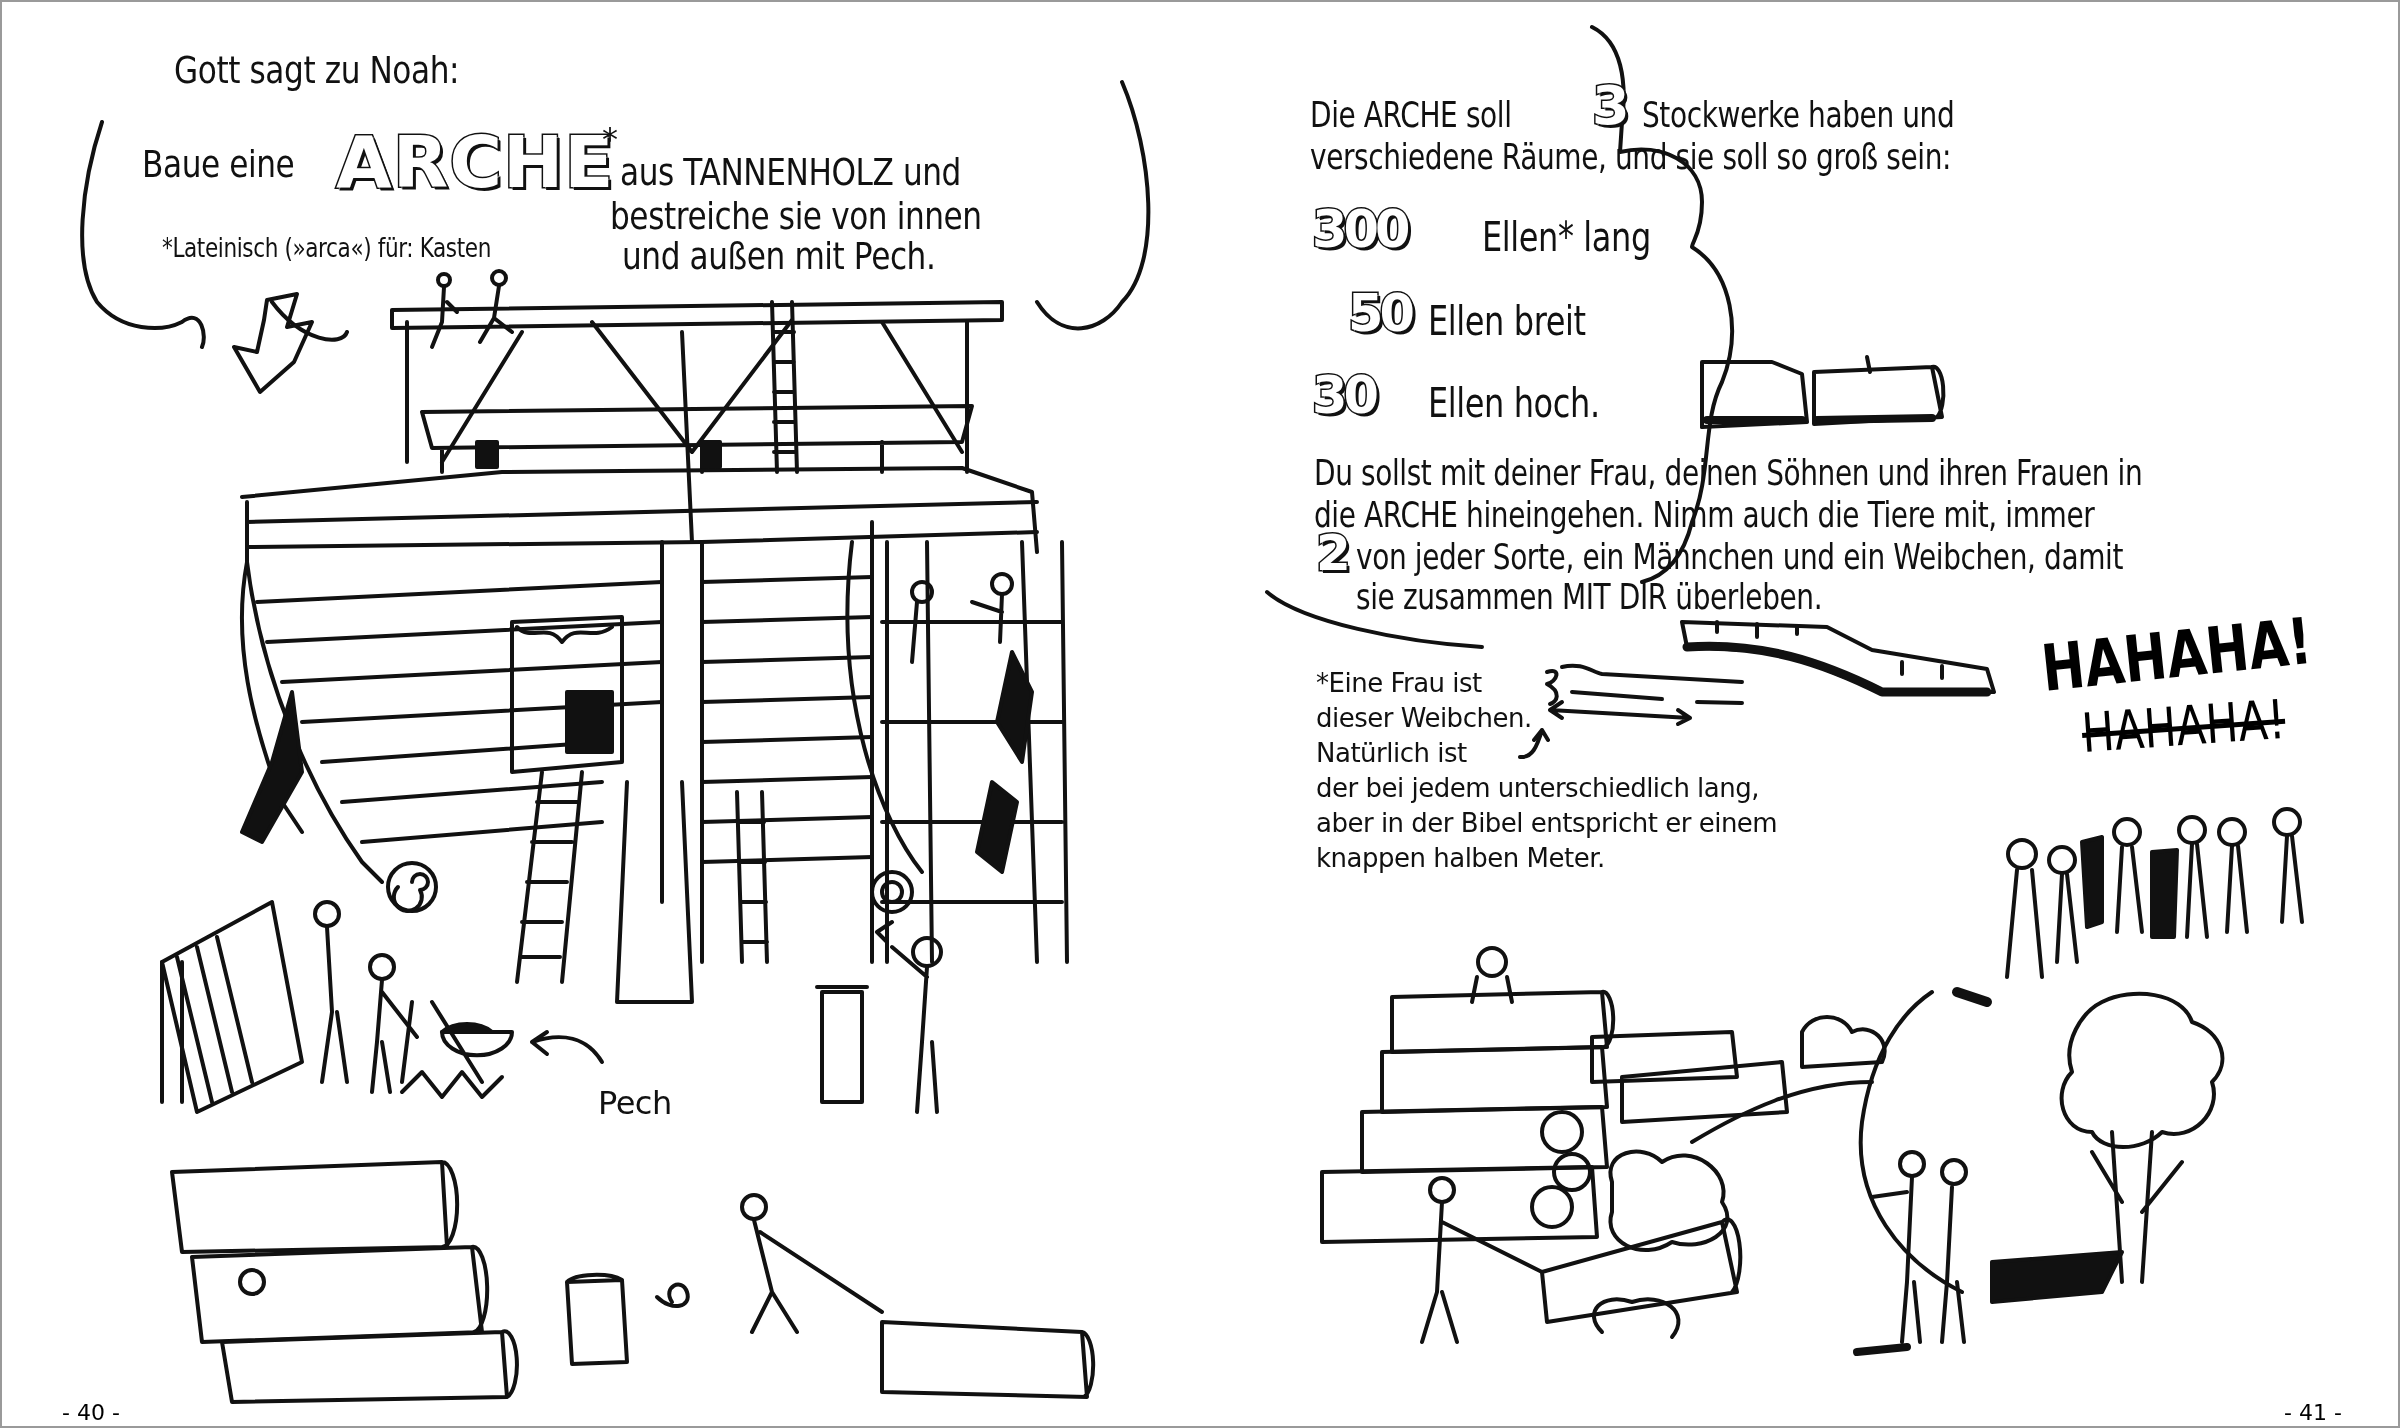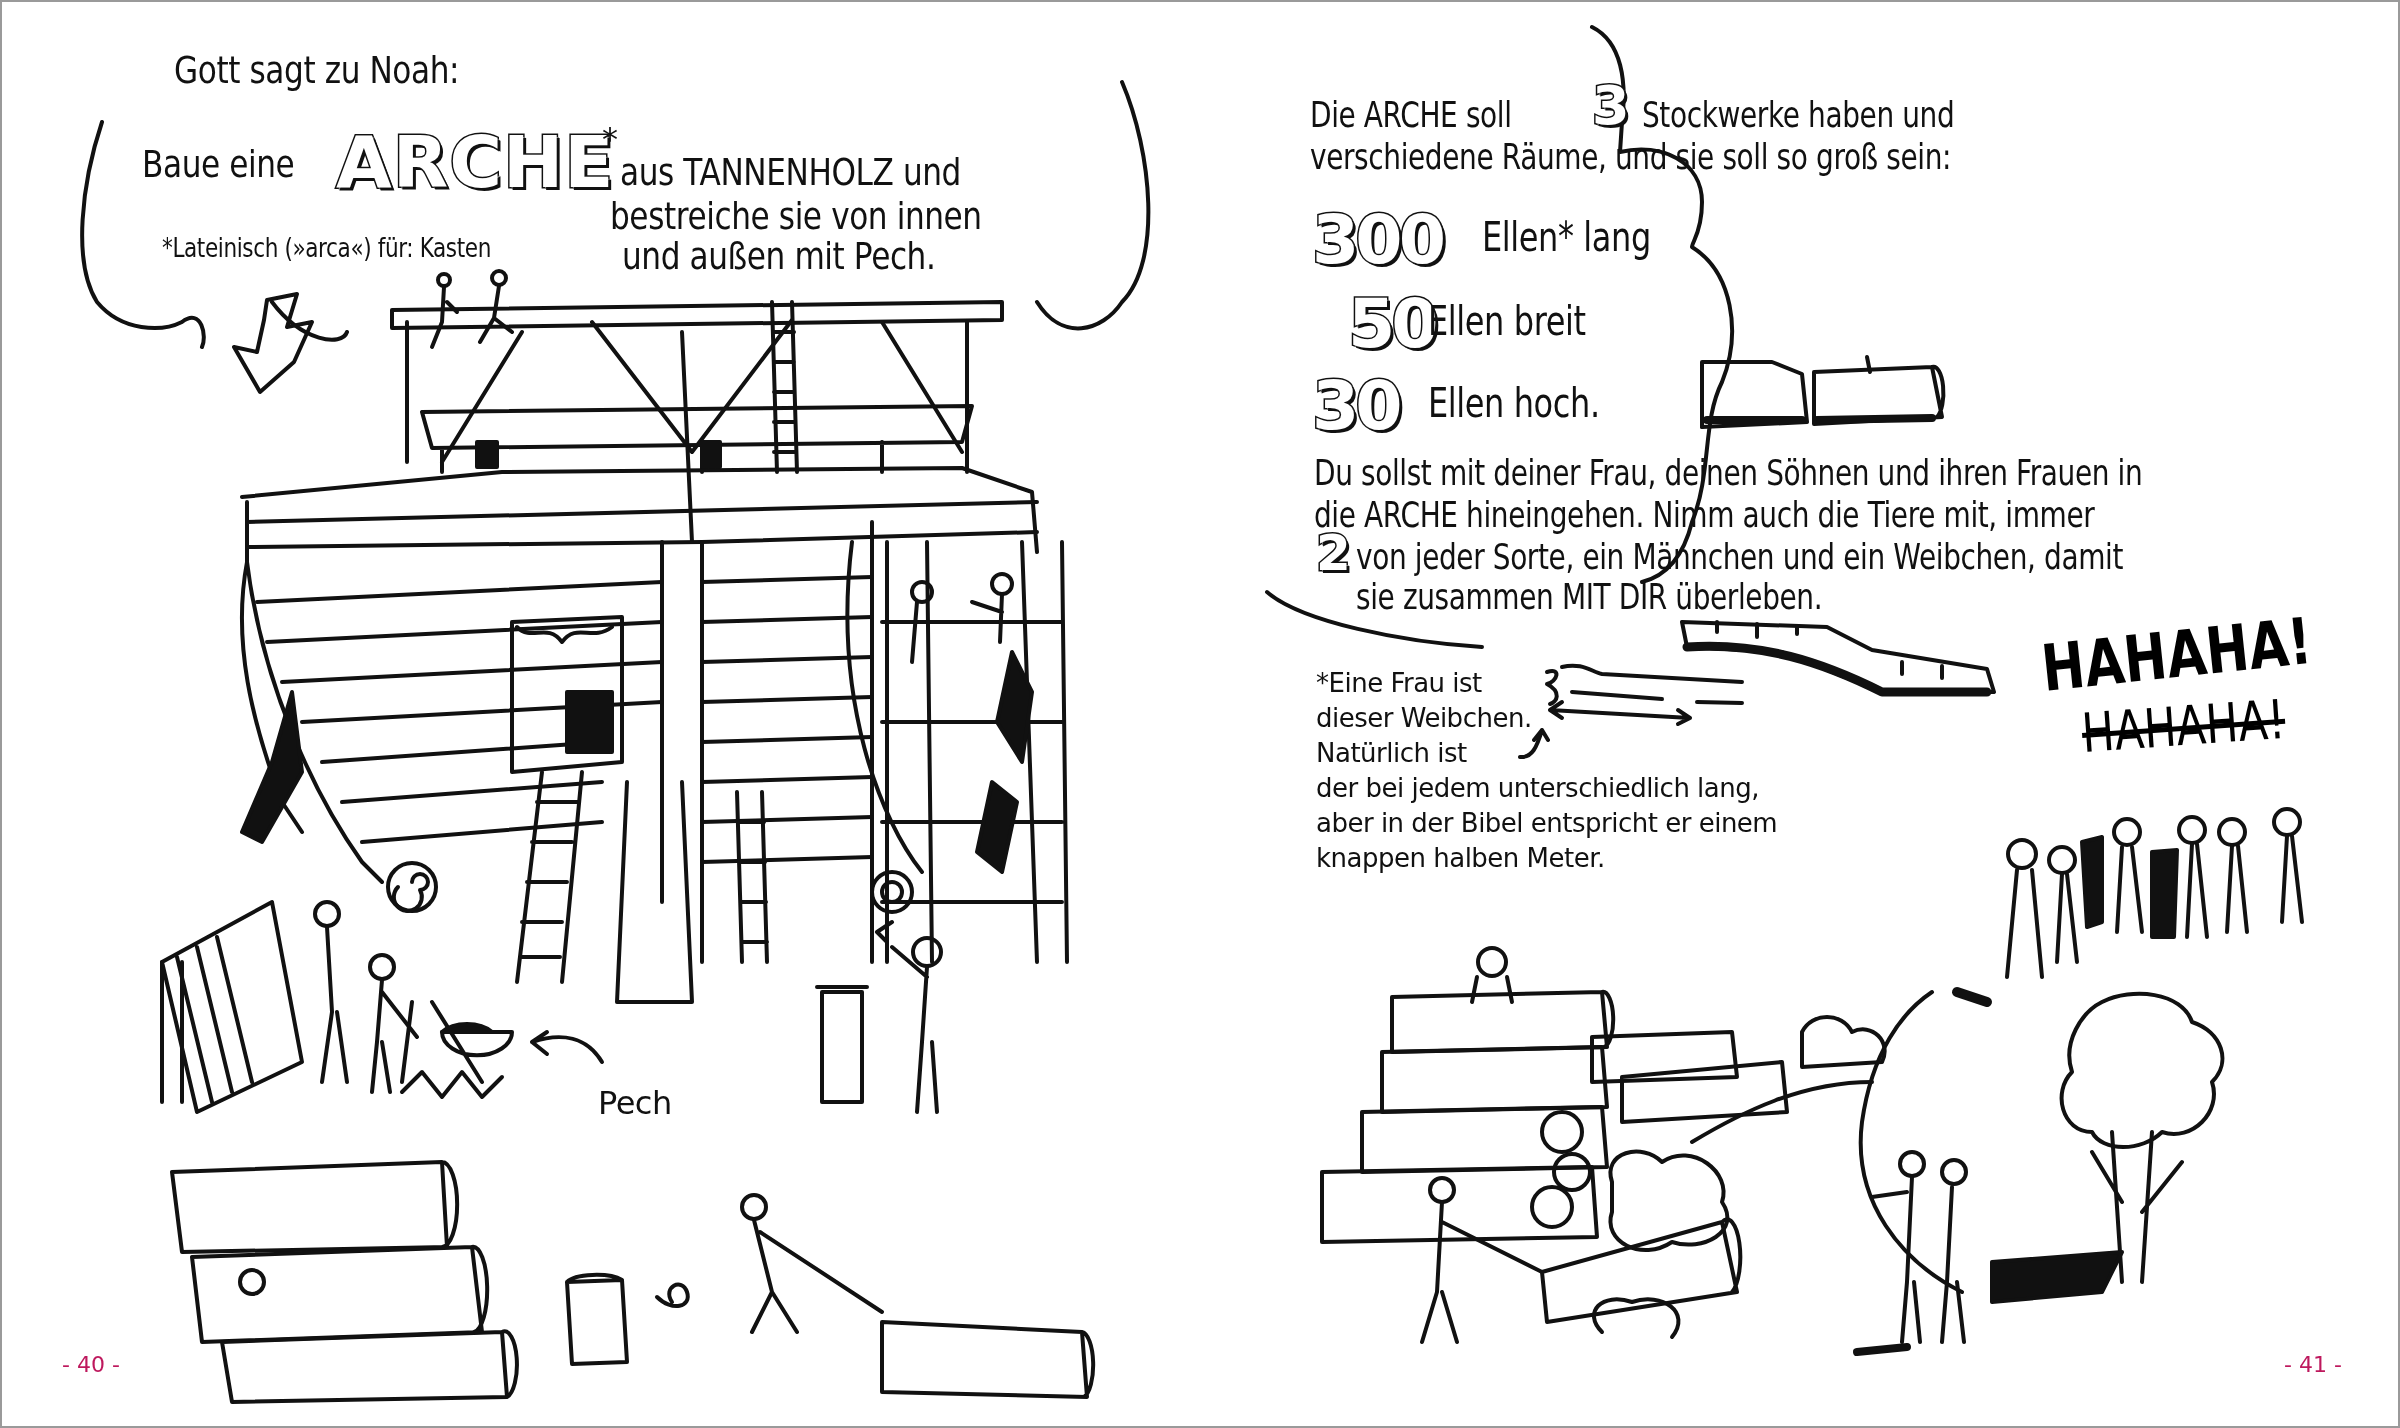--- a/index.html
+++ b/index.html
@@ -10,23 +10,23 @@
   svg.art { position: absolute; left: 0; top: 0; }
   .outline-num {
     font-family: "DejaVu Sans", sans-serif; font-weight: bold; color: #fff;
     -webkit-text-stroke: 3px #111; paint-order: stroke fill;
     text-shadow: 3px 3px 0 #111, 2px 2px 0 #777;
   }
   .t-heading { font-size: 38px; transform: scaleX(0.82); transform-origin: left; }
   .t-body { font-size: 35px; line-height: 42px; transform: scaleX(0.8); transform-origin: left top; white-space: nowrap; }
   .t-small { font-size: 27px; transform: scaleX(0.8); transform-origin: left; white-space: nowrap; }
   .t-foot { font-size: 26px; line-height: 35px; white-space: nowrap; }
-  .page-num { font-family: "DejaVu Sans", sans-serif; font-size: 22px; color: #be185d; }
+  .page-num { font-family: "DejaVu Sans", sans-serif; font-size: 22px; color: #000000; margin-top: 48px; }
   .arche-big { font-size: 72px; letter-spacing: 1px; }
-  .dim-num { font-size: 68px; letter-spacing: -4px; }
+  .dim-num { font-size: 51px; letter-spacing: -4px; }
   .dim-label { font-size: 40px; transform: scaleX(0.8); transform-origin: left; white-space: nowrap; }
   .haha1 { font-family: "DejaVu Sans", sans-serif; font-size: 64px; font-weight: bold; transform: rotate(-6deg) scaleX(0.8); transform-origin: left; }
   .haha2 { font-family: "DejaVu Sans", sans-serif; font-size: 54px; transform: rotate(-4deg) scaleX(0.8); transform-origin: left; text-decoration: line-through; }
 </style>
 </head>
 <body>
 
 <div class="frame">
 
   <svg class="art" width="2400" height="1428" viewBox="0 0 2400 1428" fill="none" stroke="#111" stroke-width="4" stroke-linecap="round" stroke-linejoin="round">

